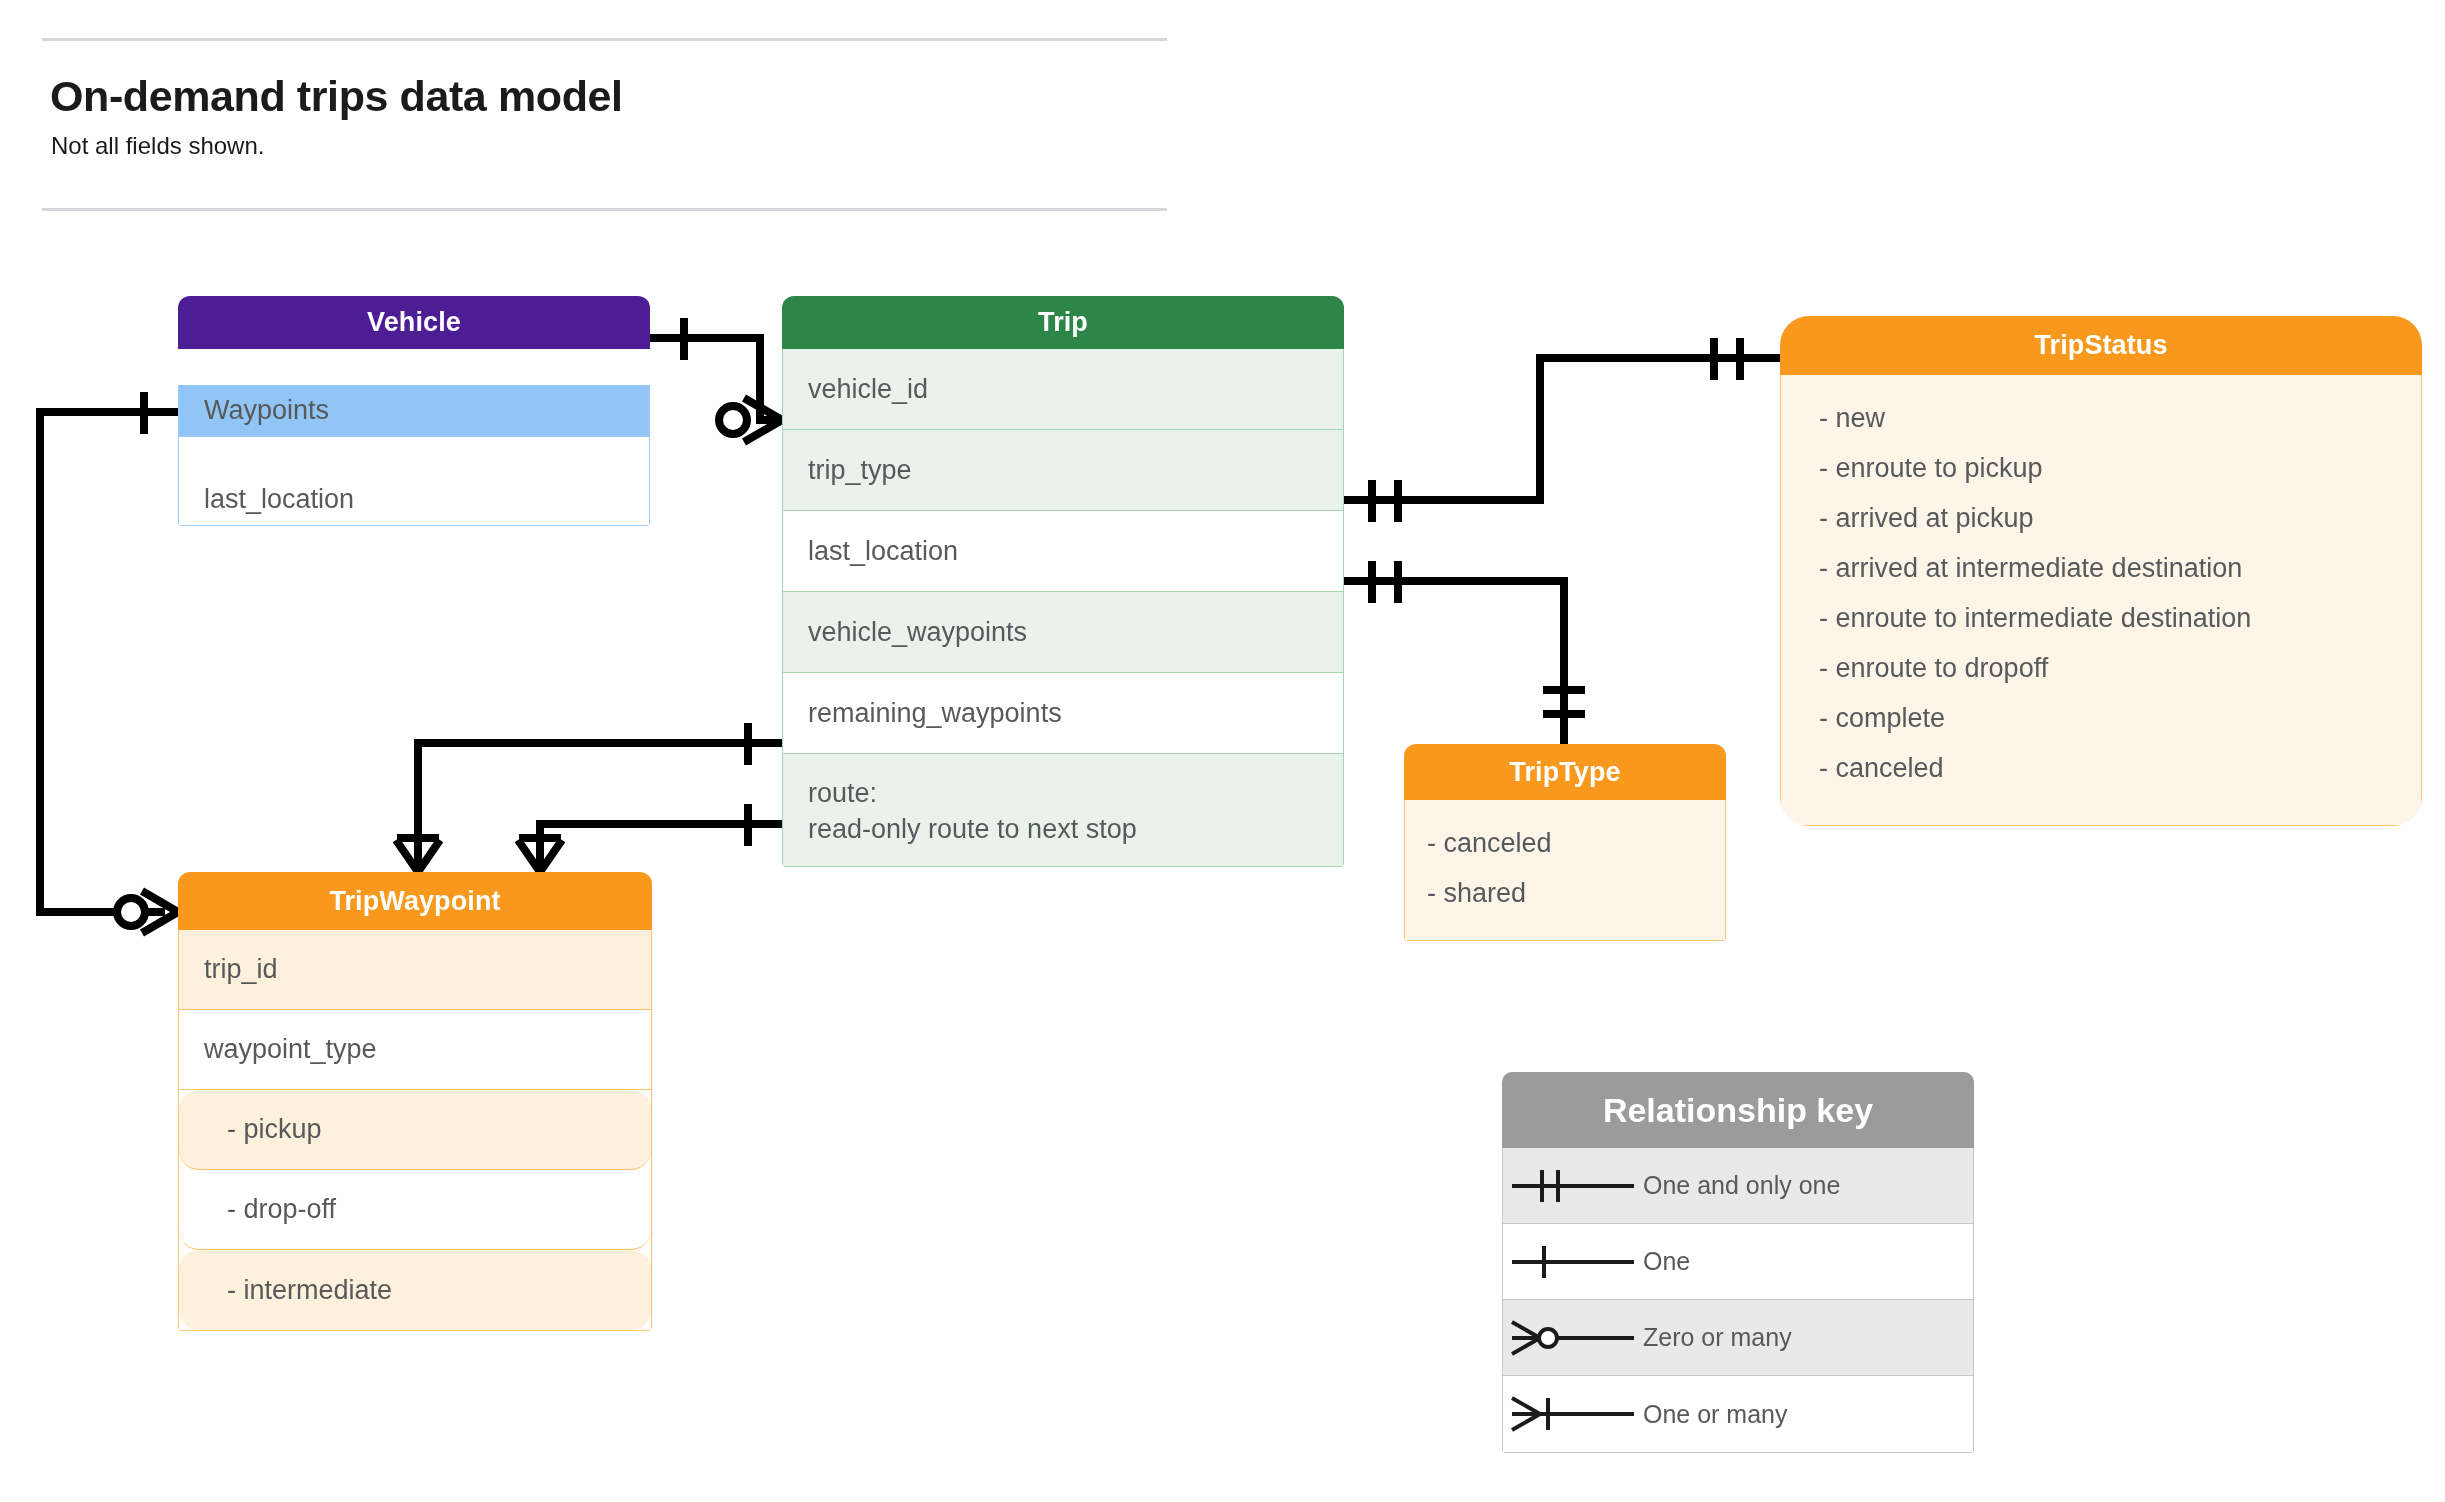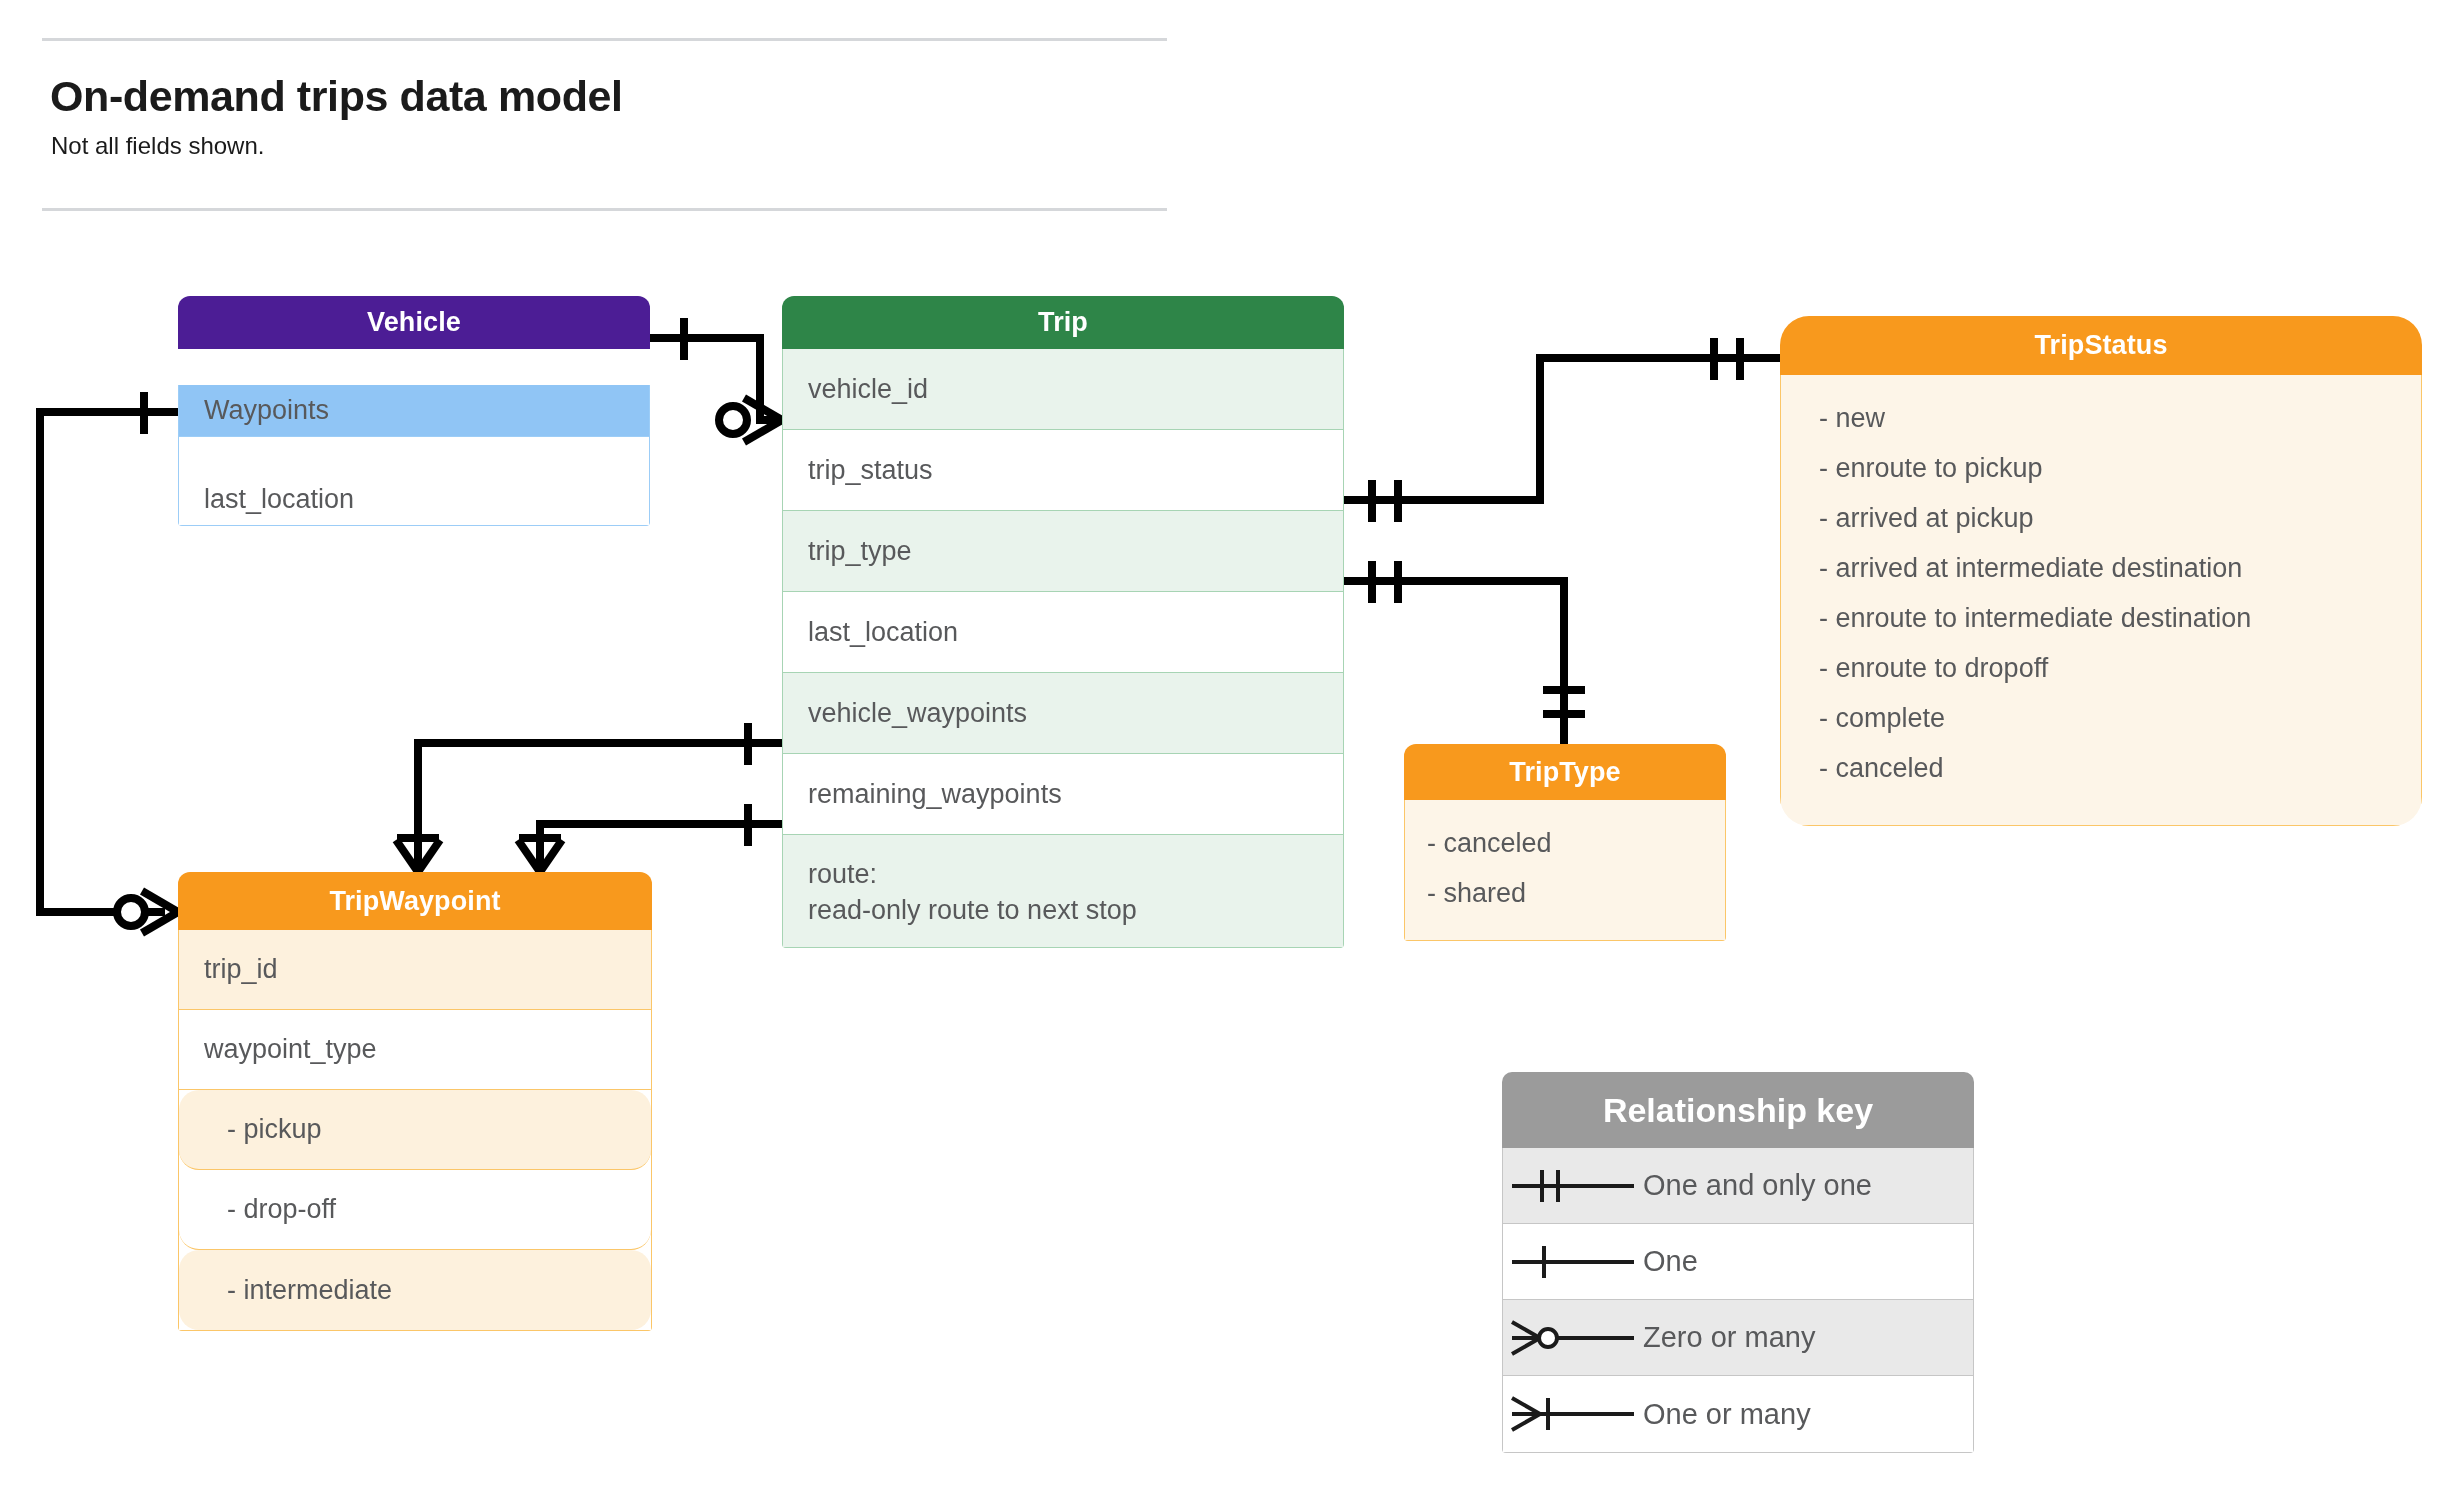--- a/index.html
+++ b/index.html
@@ -166,21 +166,21 @@
   #legend .lrow:last-child { border-bottom: none; }
   #legend .lrow.shade { background: #e9e9e9; }
   #legend .sym {
     width: 140px;
     flex: 0 0 140px;
     display: flex;
     align-items: center;
     justify-content: center;
   }
   #legend .ltext {
-    font-size: 29px;
+    font-size: 25px;
     color: #58595b;
     white-space: nowrap;
   }
 
   
   #wires {
     position: absolute;
     left: 0; top: 0;
     width: 2445px;
     height: 1502px;
@@ -268,21 +268,20 @@
     <div class="rows">
       <div class="row alt">Waypoints</div>
       <div class="row base">last_location</div>
     </div>
   </div>
 
   <div class="entity" id="tbl-trip">
     <div class="hdr">Trip</div>
     <div class="rows">
       <div class="row alt">vehicle_id</div>
-      <div class="row base">trip_status</div>
       <div class="row alt">trip_type</div>
       <div class="row base">last_location</div>
       <div class="row alt">vehicle_waypoints</div>
       <div class="row base">remaining_waypoints</div>
       <div class="row alt multi">
         <div>route:</div>
         <div>read-only route to next stop</div>
       </div>
     </div>
   </div>

